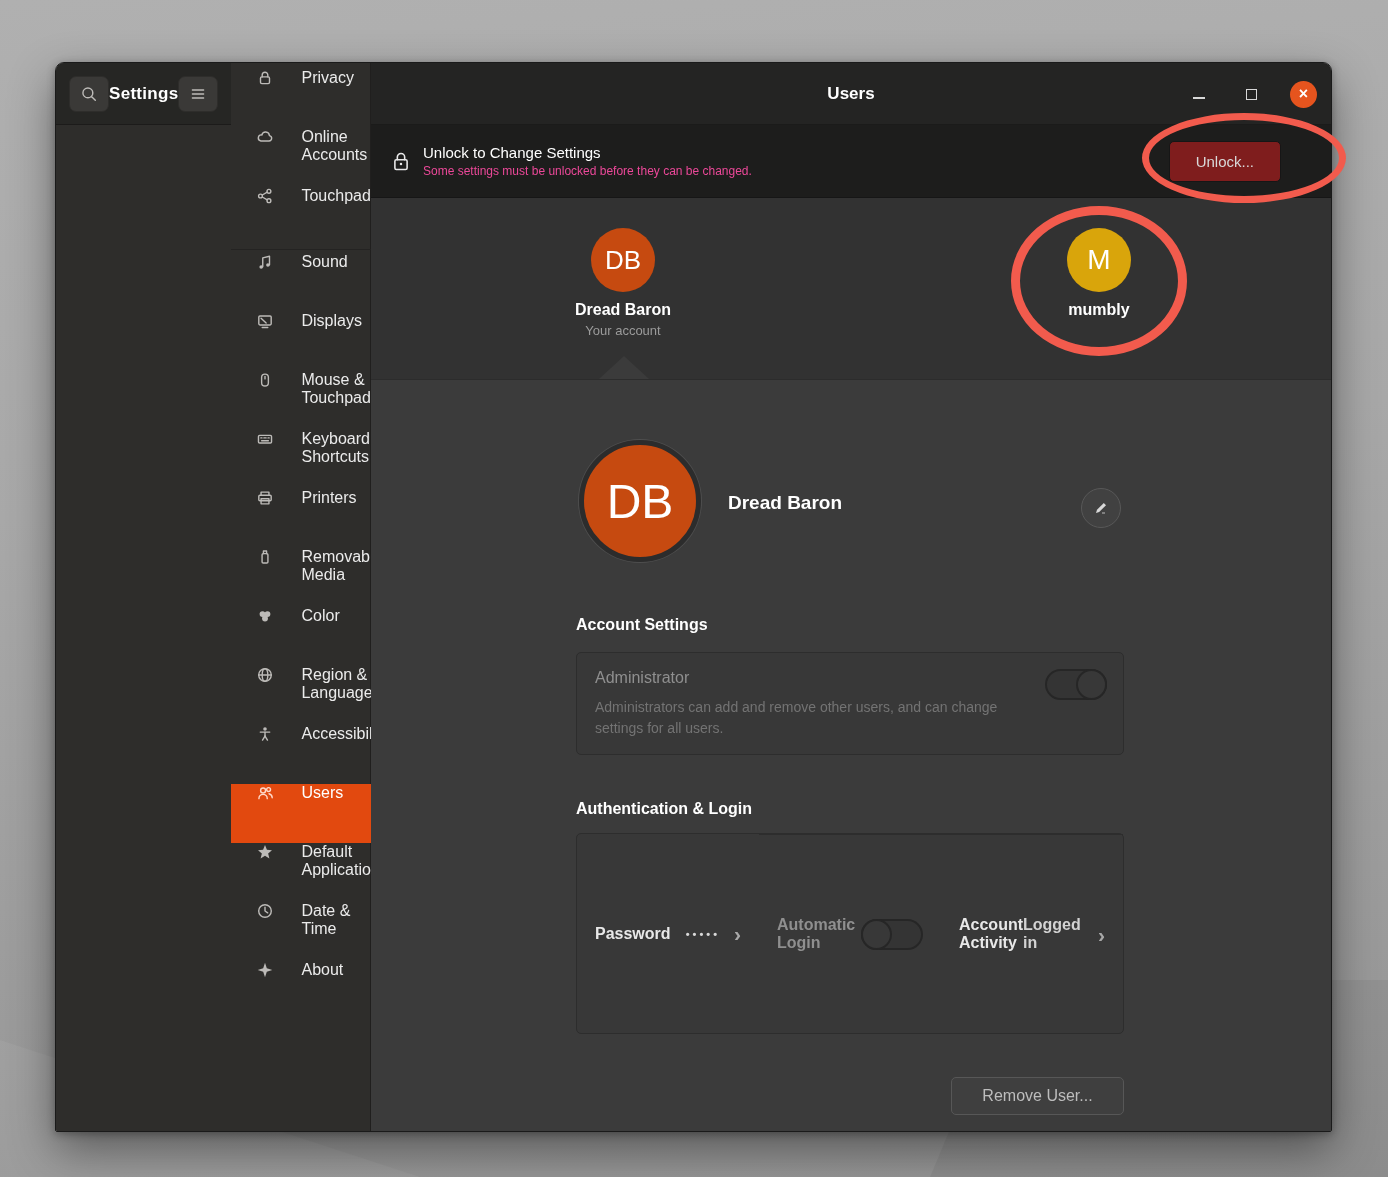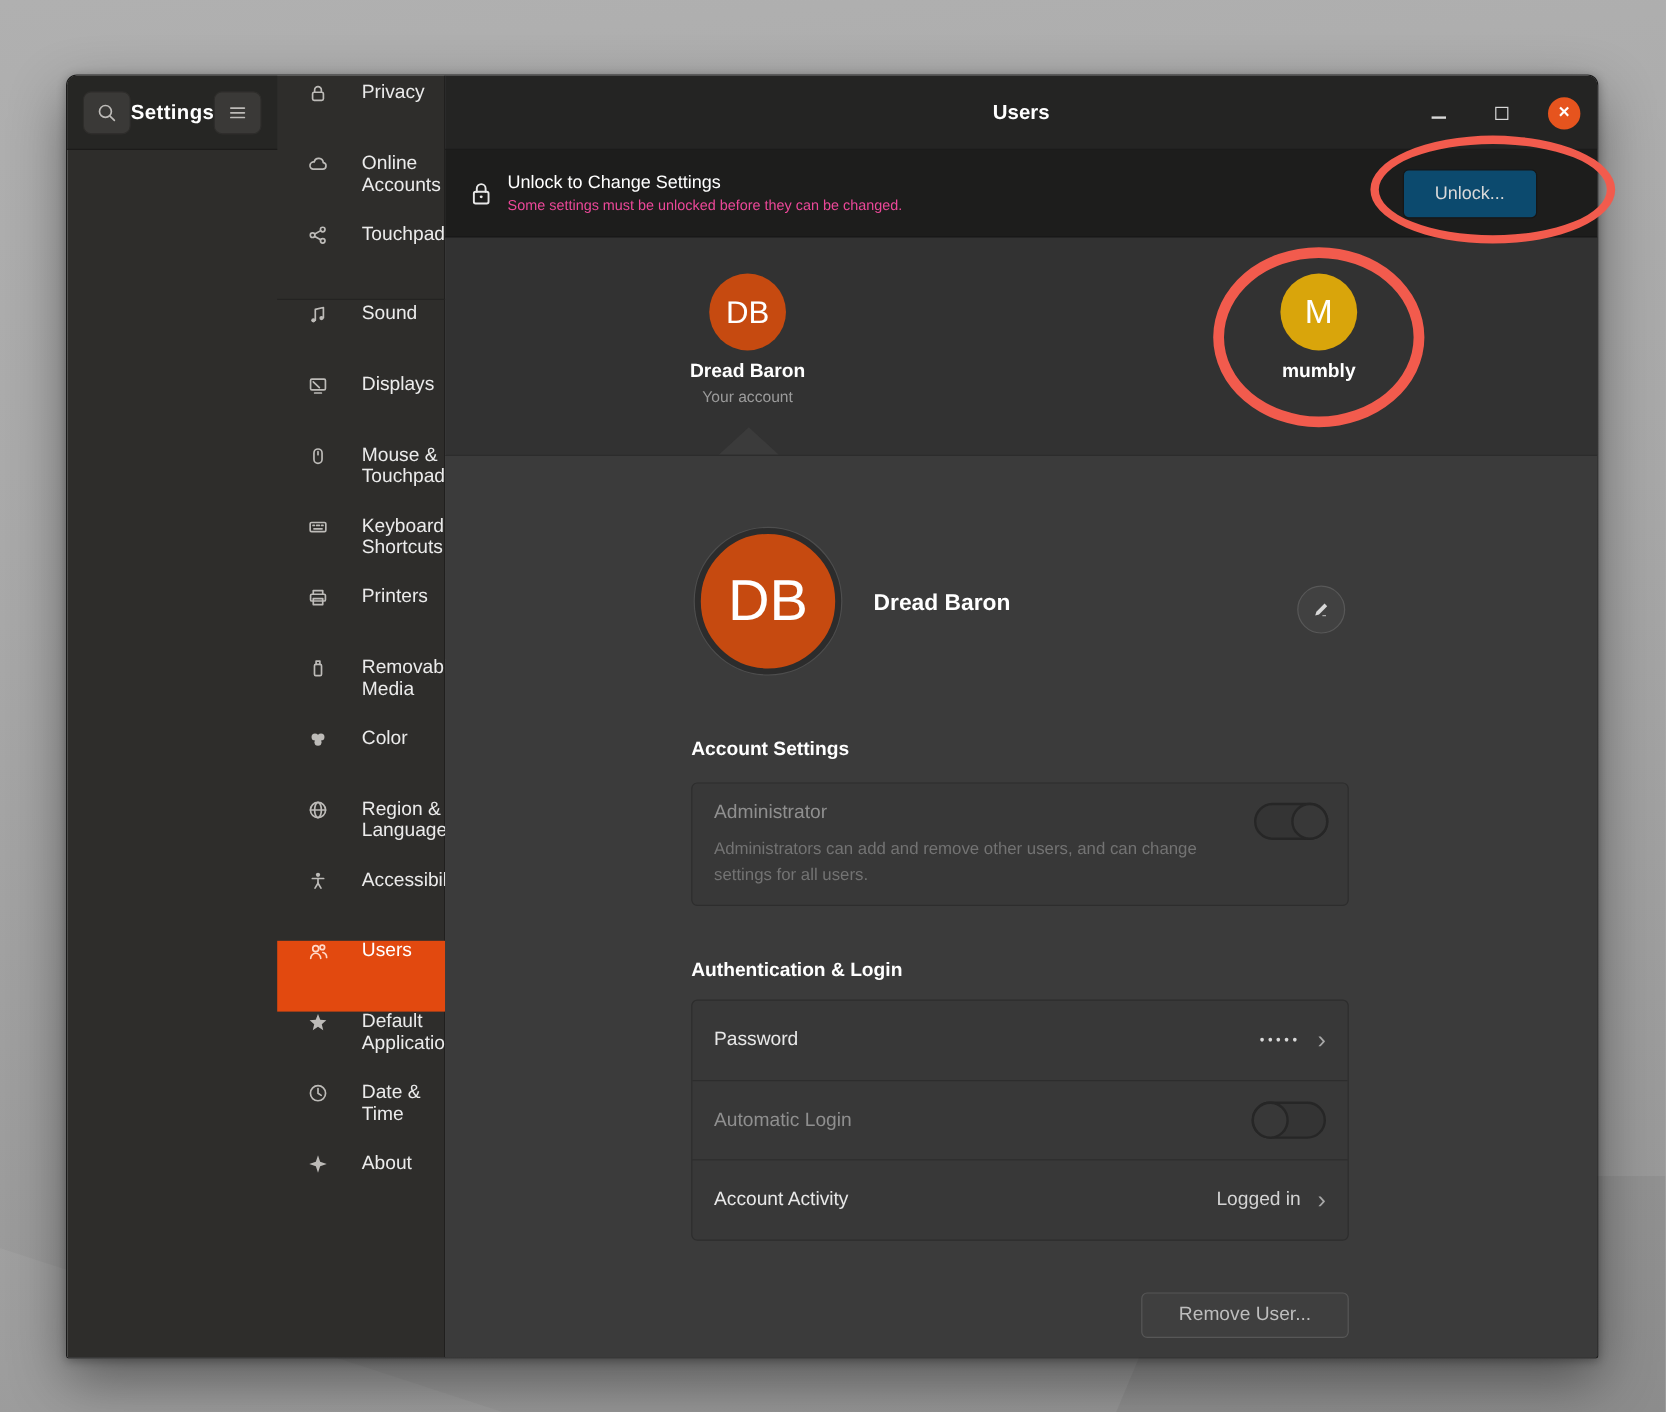--- a/index.html
+++ b/index.html
@@ -73,21 +73,21 @@
   
   .unlock-bar {
     position:absolute; left:0; top:62px; right:0; height:73px; background:#1d1d1c;
     border-bottom:1px solid #161616; display:flex; align-items:center; padding:0 18px;
   }
   .unlock-lock { width:20px; height:22px; margin:0 12px 0 2px; flex:none; }
   .unlock-text { flex:1; }
   .unlock-title { color:#ffffff; font-weight:normal; font-size:15px; margin-bottom:3px; }
   .unlock-sub { color:#ec4899; font-size:12px; }
   .unlock-btn {
-    flex:none; background:#0c4a6e; border:1px solid #161616; border-radius:5px;
+    flex:none; background:#7f1d1d; border:1px solid #161616; border-radius:5px;
     color:#d9d9d9; font-size:15px; padding:11px 26px; margin-right:32px; cursor:pointer;
   }
 
   
   .carousel { position:absolute; left:0; top:135px; right:0; height:181px; background:#323232; }
   .user-chip { position:absolute; top:30px; width:170px; text-align:center; cursor:pointer; }
   .chip-db { left:167px; }
   .chip-m  { left:643px; }
   .chip-avatar {
     width:64px; height:64px; border-radius:50%; margin:0 auto 9px auto;
@@ -137,21 +137,21 @@
     position:absolute; top:-2px; width:31px; height:31px; border-radius:50%;
     background:#383838; border:2px solid #262626;
   }
   .toggle.on .knob { right:-2px; }
   .toggle.off .knob { left:-2px; }
   .admin-toggle { position:absolute; right:16px; top:16px; }
 
   .rows-box {
     position:absolute; left:0; top:453px; width:100%; height:201px;
     background:#383838; border:1px solid #2d2d2d; border-radius:5px;
-    display:flex; flex-direction:column;
+    display:flex; flex-direction:row;font-weight:bold;
   }
   .row { flex:1; display:flex; align-items:center; padding:0 18px; cursor:pointer; }
   .row + .row { border-top:1px solid #2d2d2d; }
   .row-label { flex:1; font-size:16px; color:#e8e8e8; }
   .row-label.dim { color:#8f8f8f; }
   .row-value { color:#d3d3d3; font-size:16px; margin-right:14px; }
   .row-value.dots { font-size:11px; letter-spacing:3px; color:#d9d9d9; }
   .row-chevron { color:#a8a8a8; font-size:21px; line-height:1; }
 
   .remove-btn {

